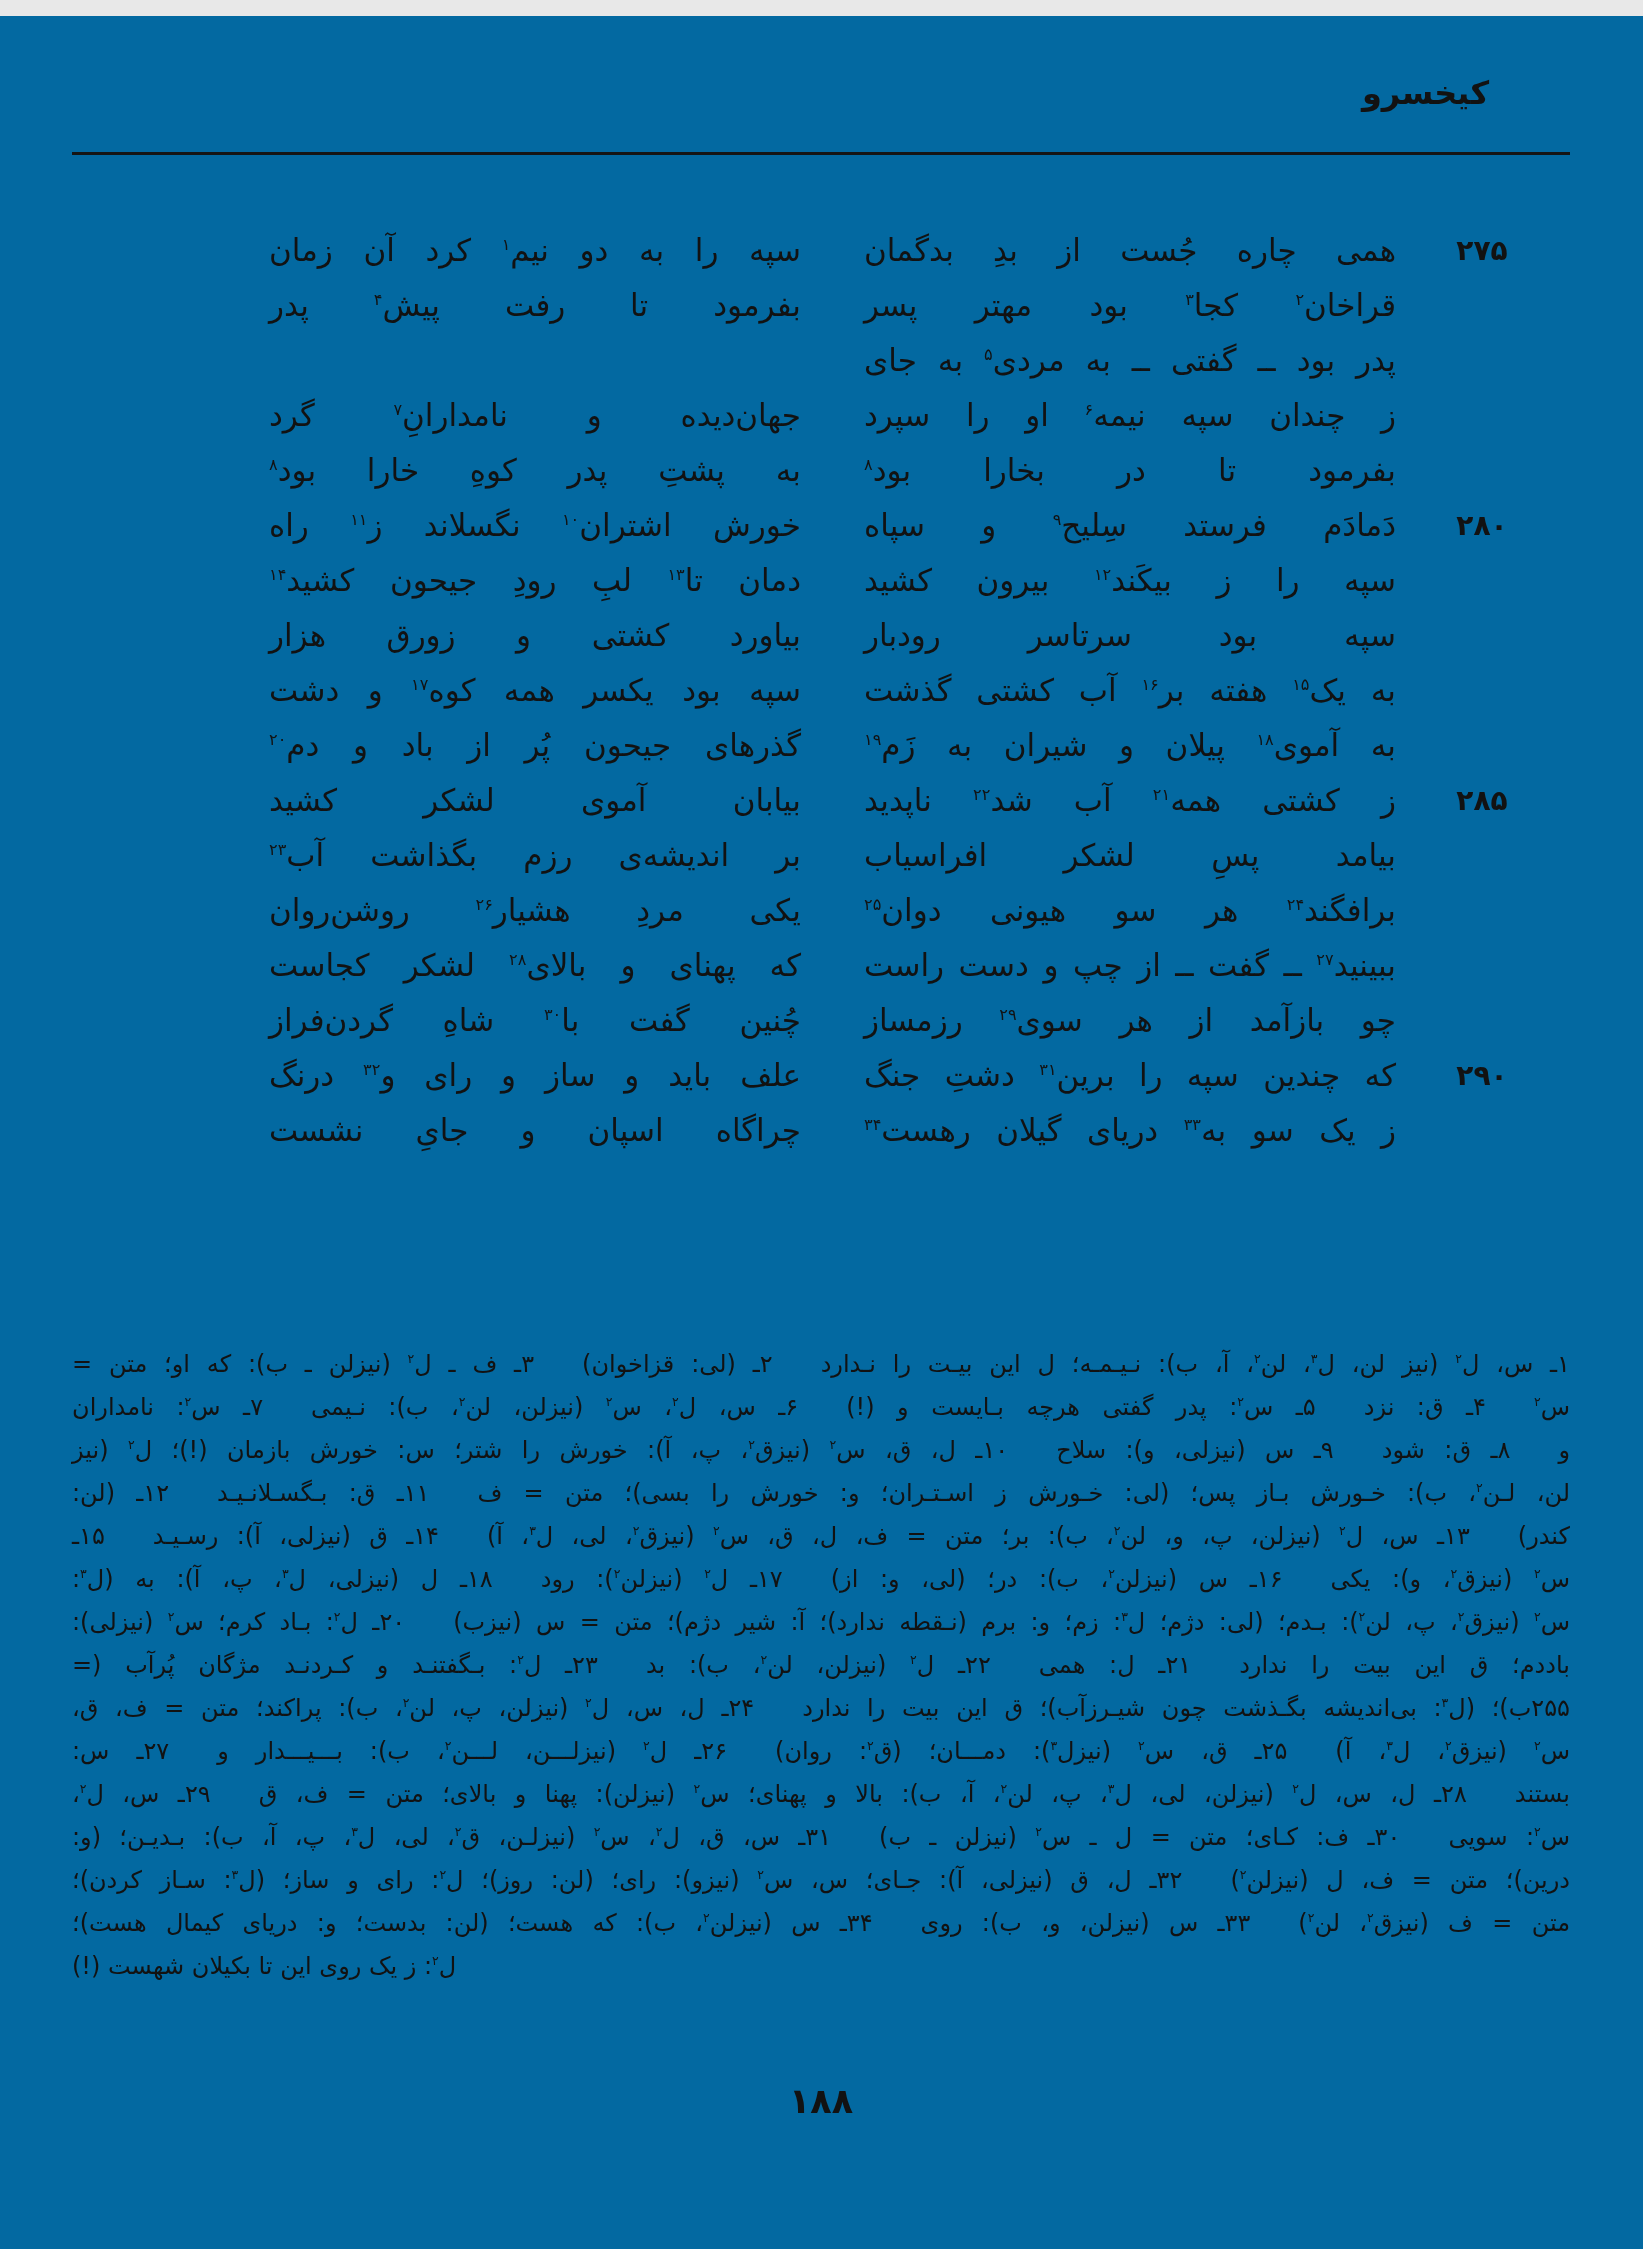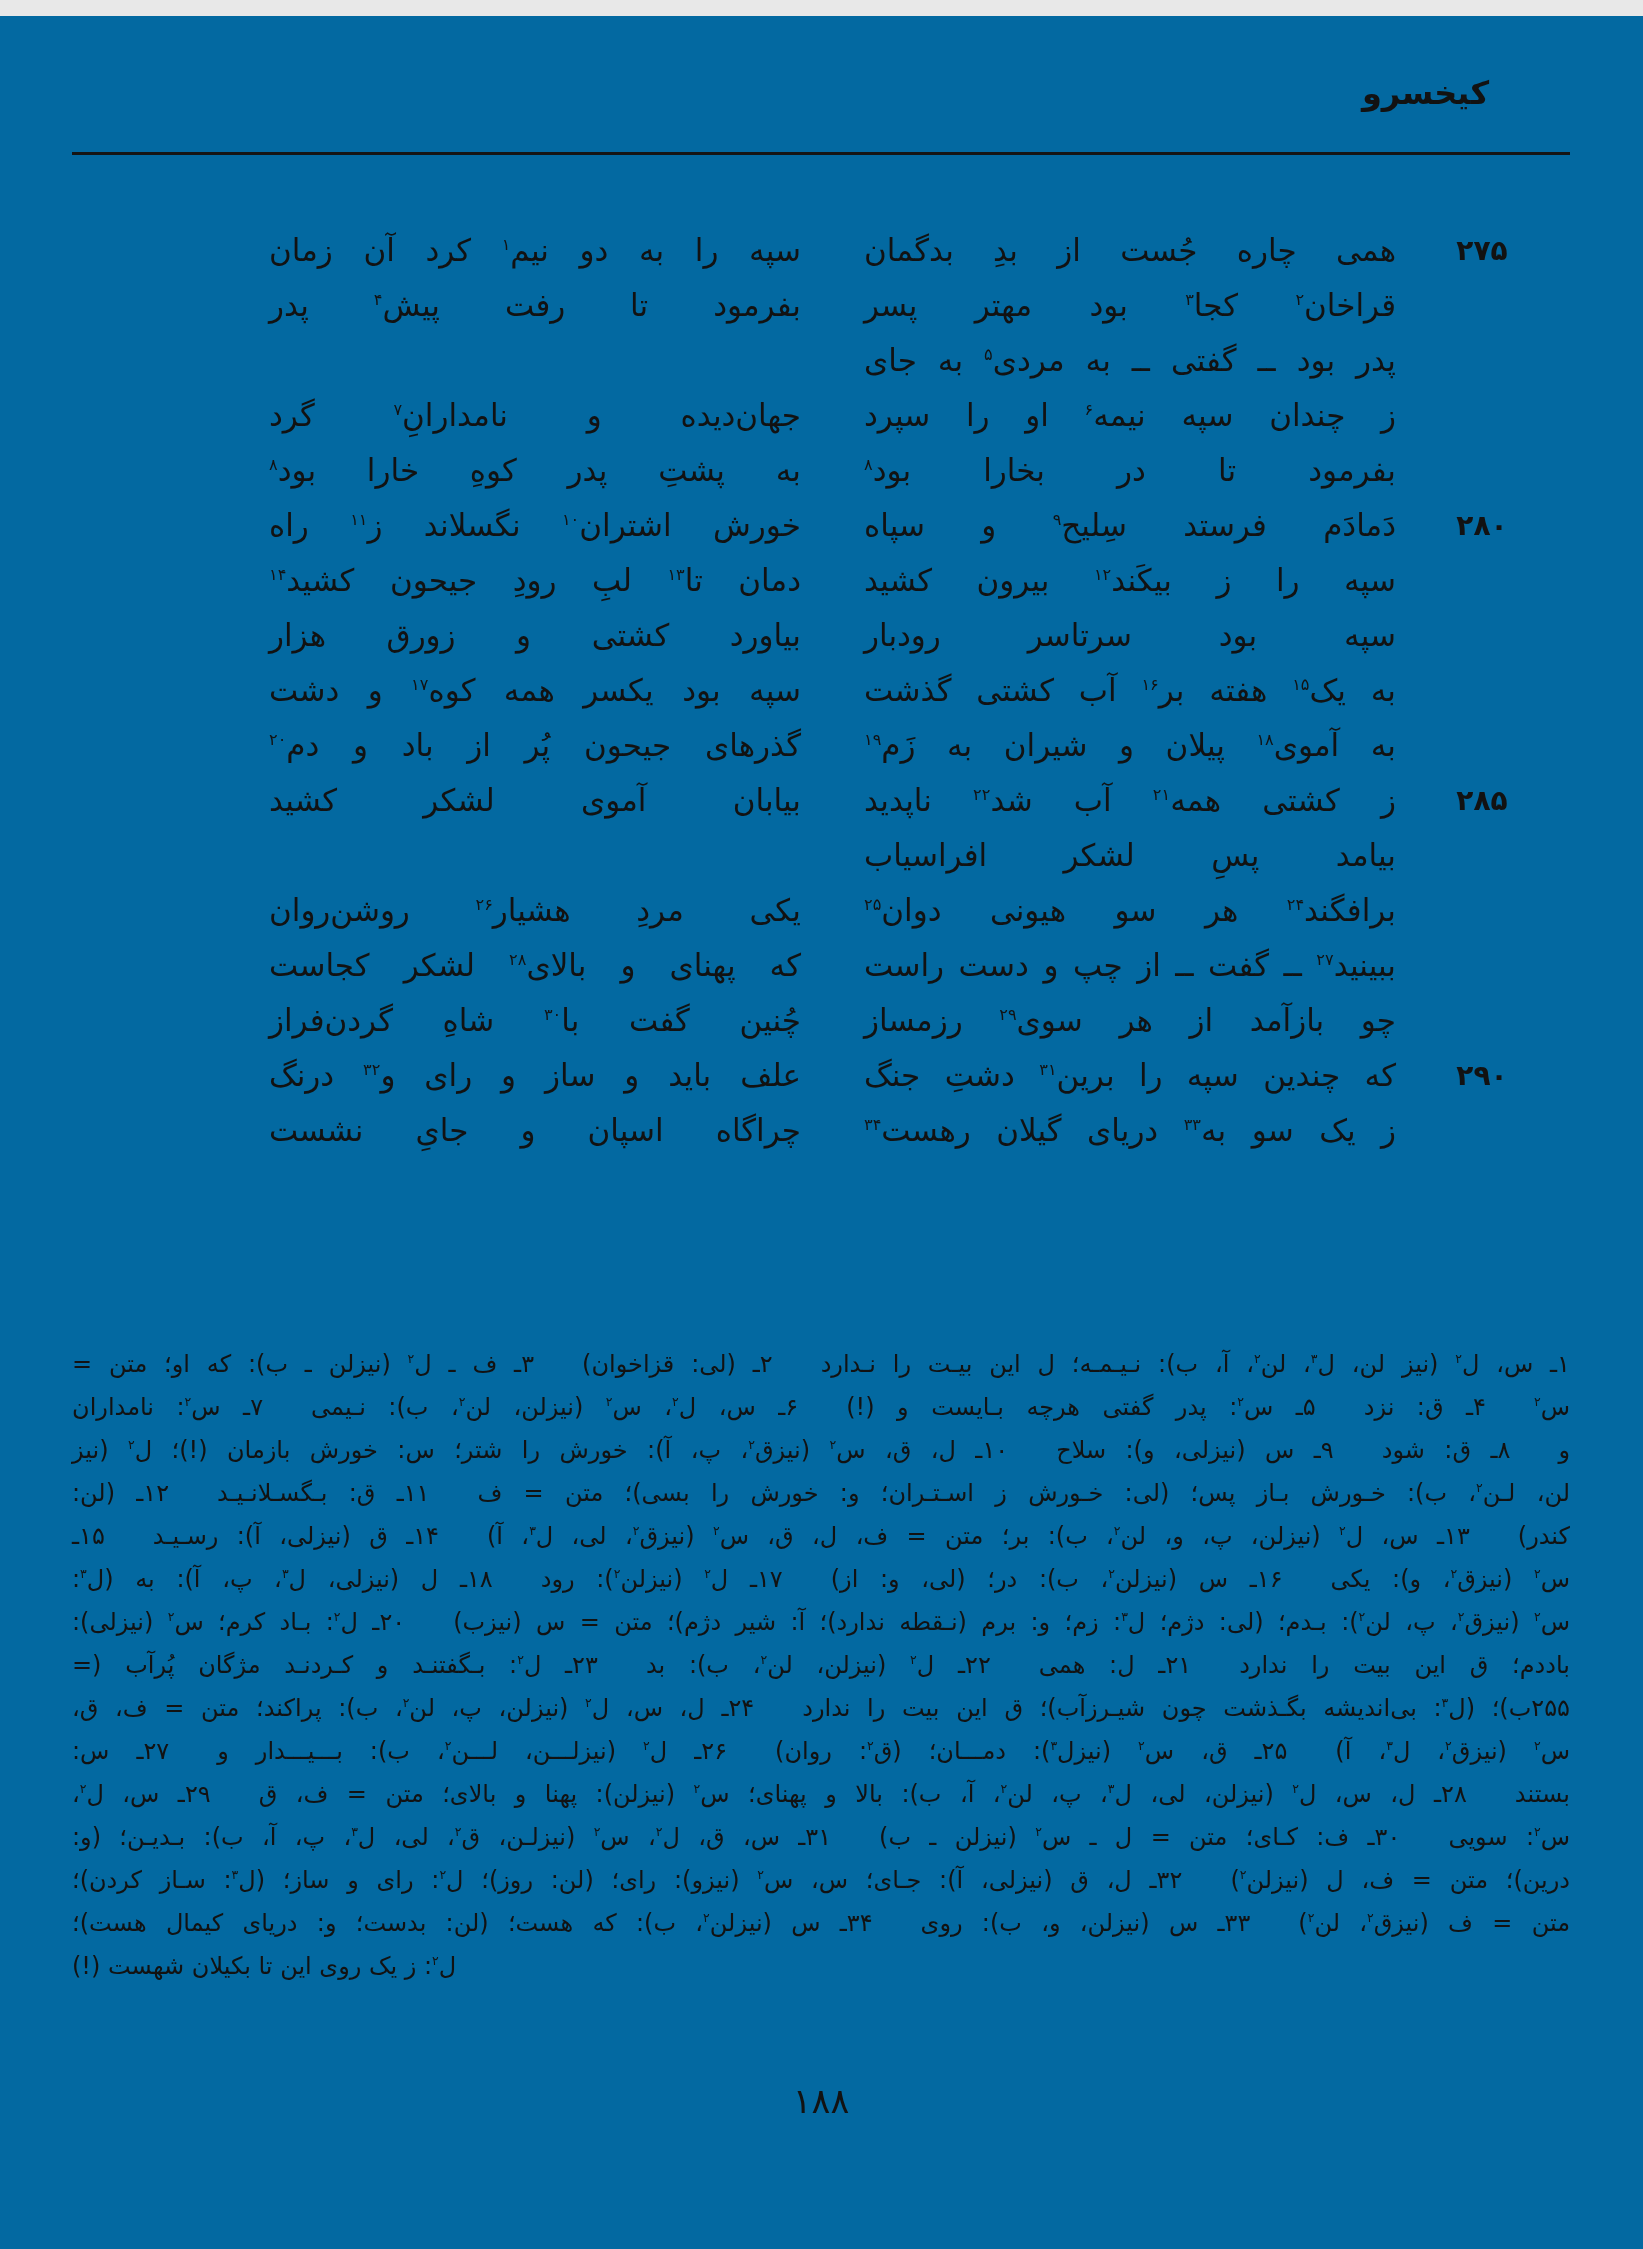--- a/index.html
+++ b/index.html
@@ -57,21 +57,21 @@
     white-space:pre-wrap;
   }
   .app-line.last{
     text-align:left;text-align-last:auto;
     margin-right:240px;
   }
   
   .page-number{
     position:absolute;top:2065px;left:0;right:0;
     text-align:center;
-    font-size:35px;font-weight:normal;letter-spacing:2.8px;
+    font-size:35px;font-weight:bold;letter-spacing:2.8px;
   }
 </style>
 </head>
 <body>
 
 <div class="page">
 
   <div class="running-head">کیخسرو</div>
   <div class="header-rule"></div>
 
@@ -149,20 +149,21 @@
         <div class="vnum">۲۸۵</div>
         <div class="hem">ز کشتی همه<sup>۲۱</sup> آب شد<sup>۲۲</sup> ناپدید</div>
         <div class="colgap"></div>
         <div class="hem">بیابان آموی لشکر کشید</div>
         <div class="endspacer"></div>
       </div>
     <div class="verse-row">
         <div class="vnum"></div>
         <div class="hem">بیامد پسِ لشکر افراسیاب</div>
         <div class="colgap"></div>
+        <div class="hem">بر اندیشه‌ی رزم بگذاشت آب<sup>۲۳</sup></div>
         <div class="endspacer"></div>
       </div>
     <div class="verse-row">
         <div class="vnum"></div>
         <div class="hem">برافگند<sup>۲۴</sup> هر سو هیونی دوان<sup>۲۵</sup></div>
         <div class="colgap"></div>
         <div class="hem">یکی مردِ هشیار<sup>۲۶</sup> روشن‌روان</div>
         <div class="endspacer"></div>
       </div>
     <div class="verse-row">

